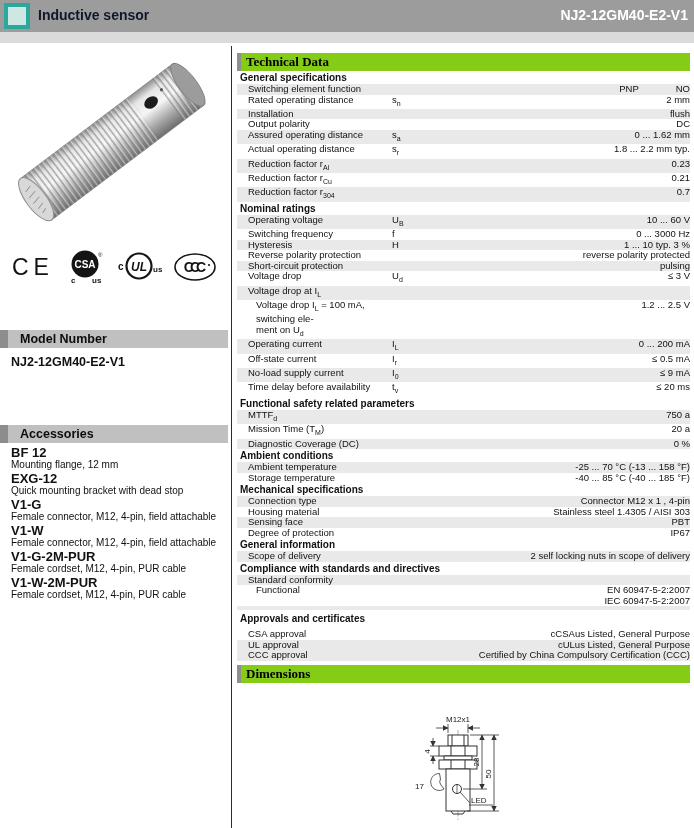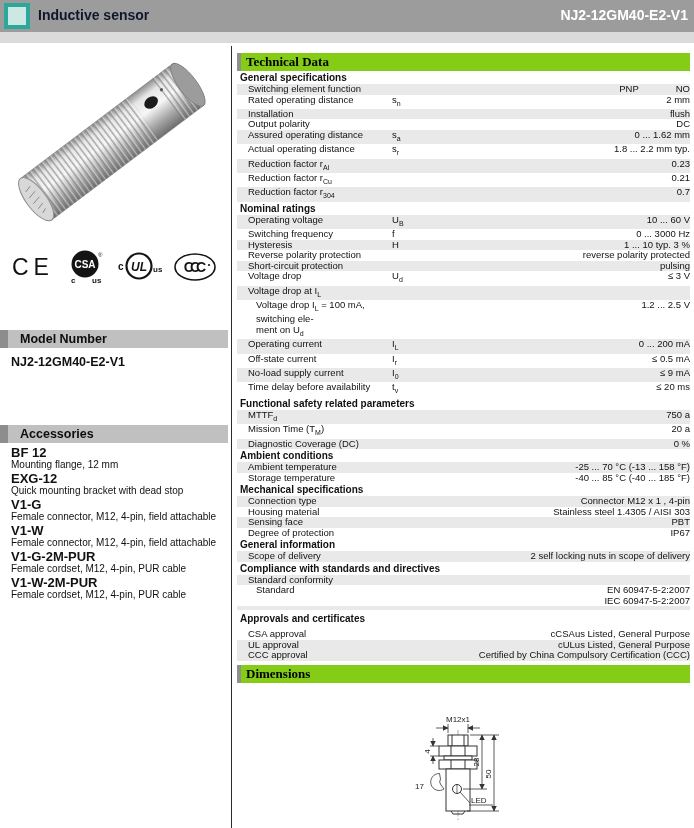--- a/index.html
+++ b/index.html
@@ -323,21 +323,21 @@
           </div>
         </div>
         <div class="tsection">
           <div class="tsection-title">Compliance with standards and directives</div>
           <div class="trow shaded">
             <div class="lbl">Standard conformity</div>
             <div class="sym"></div>
             <div class="val"></div>
           </div>
           <div class="trow indent1">
-            <div class="lbl">Standard</div>
+            <div class="lbl">Functional</div>
             <div class="sym"></div>
             <div class="val">EN 60947-5-2:2007<br>IEC 60947-5-2:2007</div>
           </div>
         </div>
         <div class="tsection gap">
           <div class="tsection-title">Approvals and certificates</div>
           <div class="trow">
             <div class="lbl">CSA approval</div>
             <div class="sym"></div>
             <div class="val">cCSAus Listed, General Purpose</div>

